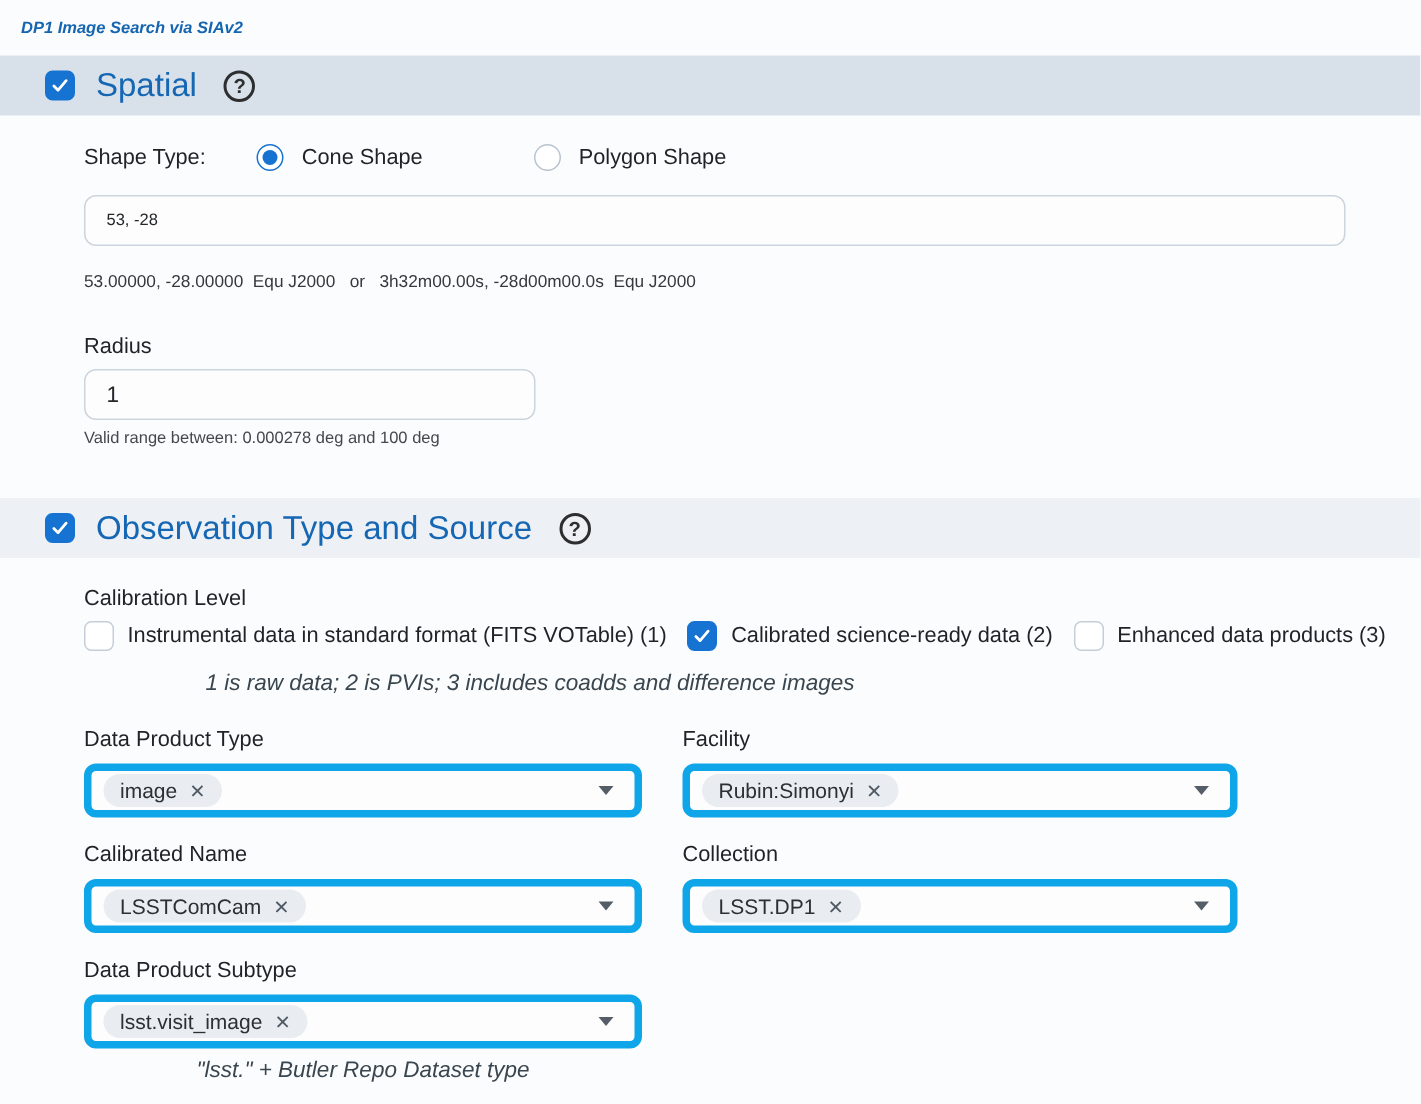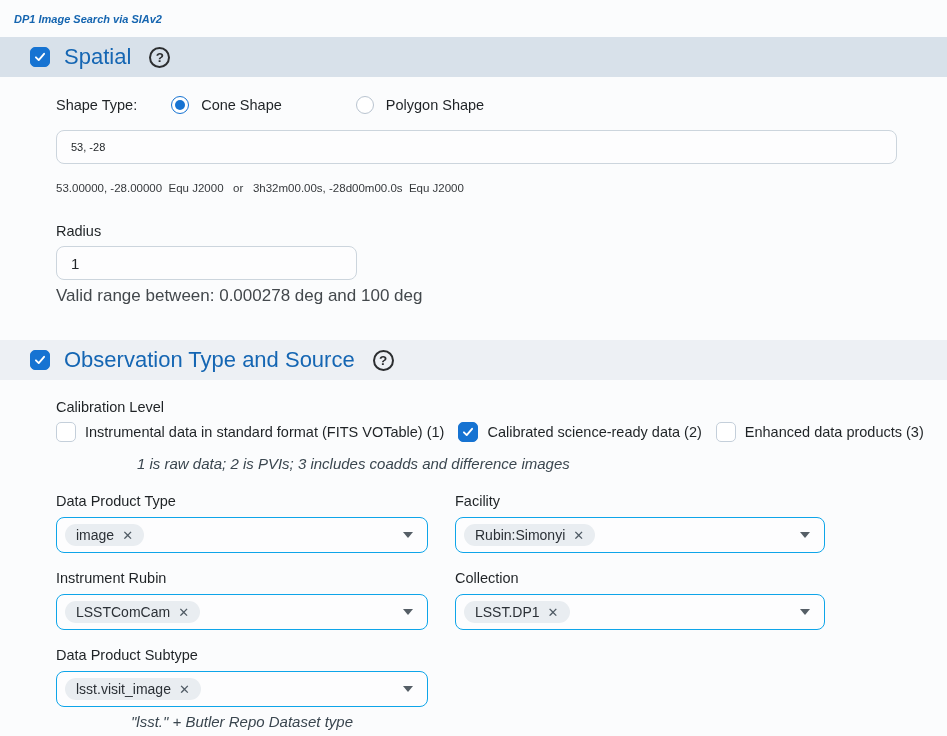--- a/index.html
+++ b/index.html
@@ -152,21 +152,21 @@
     align-items: center;
     justify-content: center;
     gap: 11px;
     font-size: 15px;
     color: #23272a;
     cursor: pointer;
     background: #fdfdfe;
   }
   .valid-range {
     margin-top: 6px;
-    font-size: 17px;
+    font-size: 11px;
     color: #43484c;
   }
 
   .bar-observation { margin-top: 34px; }
 
   .calib-label { margin-top: 14px; }
   .calib-row {
     margin-top: 7px;
     display: flex;
     align-items: center;
@@ -186,21 +186,21 @@
   .fields-grid {
     margin-top: 21px;
     display: grid;
     grid-template-columns: 372px 370px;
     column-gap: 27px;
     row-gap: 17px;
   }
   .field-block .field-label { display: block; margin-bottom: 8px; }
   .dropdown {
     height: 36px;
-    border: 1px solid #0ea5e9;
+    border: 5px solid #0ea5e9;
     border-radius: 8px;
     background: #fdfdfe;
     display: flex;
     align-items: center;
     padding: 0 14px 0 8px;
     cursor: pointer;
   }
   .tag {
     display: inline-flex;
     align-items: center;
@@ -314,21 +314,21 @@
         <div class="dropdown">
           <span class="tag">
             <span>Rubin:Simonyi</span>
             <span class="tag-x">✕</span>
           </span>
           <span class="caret"></span>
         </div>
       </div>
 
       <div class="field-block">
-        <span class="field-label">Instrument Rubin</span>
+        <span class="field-label">Calibrated Name</span>
         <div class="dropdown">
           <span class="tag">
             <span>LSSTComCam</span>
             <span class="tag-x">✕</span>
           </span>
           <span class="caret"></span>
         </div>
       </div>
 
       <div class="field-block">

